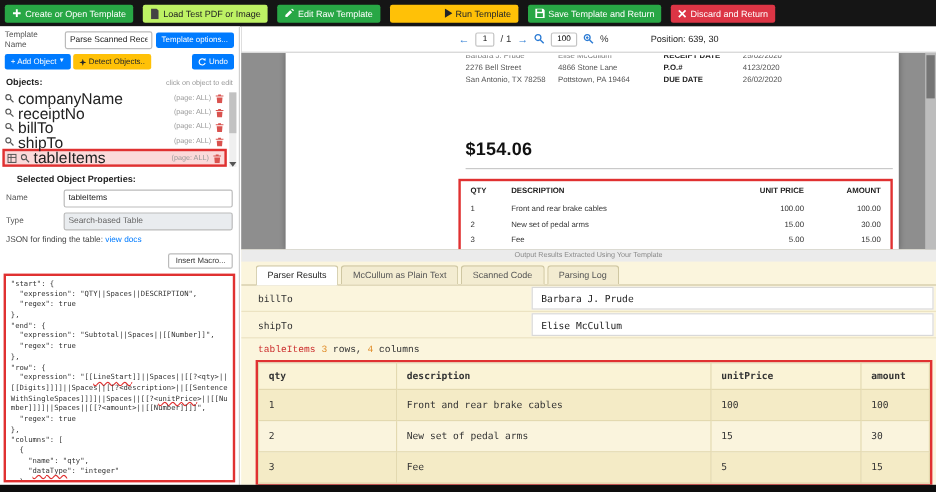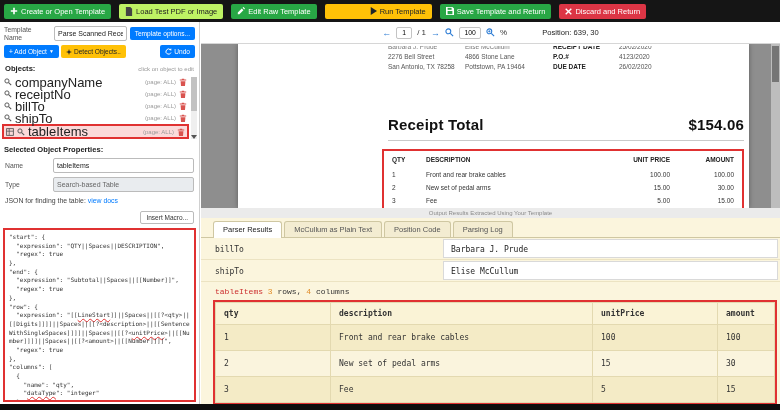--- a/index.html
+++ b/index.html
@@ -41,21 +41,21 @@
   .obj .oname { font-size:13px; color:#222; }
   .obj .opage { margin-left:auto; font-size:6px; color:#9a9a9a; }
   .obj.selected { background:#fbdada; border:2px solid #e03131; height:15px; }
   .obj-ico { color:#555; display:inline-flex; }
   .trash { display:inline-flex; cursor:pointer; }
   .list-scroll { position:absolute; top:2px; bottom:2px; right:2px; width:6px; background:#efefef; }
   .list-thumb { position:absolute; top:0; left:0; right:0; height:55%; background:#c2c2c2; }
   .list-arrow { position:absolute; bottom:0; left:0; width:0; height:0;
                 border-left:3px solid transparent; border-right:3px solid transparent;
                 border-top:4px solid #555; }
-  .props-head { font-size:7.6px; font-weight:bold; color:#222; padding:4px 4px 2px; }
+  .props-head { font-size:7.6px; font-weight:bold; color:#222; padding:4px 14px 2px; }
   .prop-row { display:flex; align-items:center; gap:4px; padding:2px 5px; }
   .prop-row .lab { width:44px; flex:0 0 auto; }
   .inp-gray { background:#e9ecef; color:#666; }
   .row-jsonlab { padding:3px 5px 1px; font-size:6.9px; color:#444; }
   .link { color:#007bff; cursor:pointer; }
   .row-macro { text-align:right; padding:1px 5px 2px; }
   .wbtn { background:#fff; border:1px solid #bbb; border-radius:2px; font-size:6.5px;
           padding:2px 5px; color:#333; cursor:pointer; font-family:inherit; }
   .codebox { flex:1; margin:2px 3px 2px; border:2px solid #e03131; background:#fff; overflow:hidden; }
   .code { font-family:"DejaVu Sans Mono", monospace; font-size:6px; line-height:1.45; color:#333;
@@ -366,21 +366,20 @@
         <span class="dval">4123/2020</span>
       </div>
       <div class="dgrid">
         <span>San Antonio, TX 78258</span>
         <span>Pottstown, PA 19464</span>
         <span class="dlab">DUE DATE</span>
         <span class="dval">26/02/2020</span>
       </div>
 
       <div class="total-row">
-        <span class="total-lab">Receipt Total</span>
         <span class="total-val">$154.06</span>
       </div>
 
       <div class="doc-table">
         <div class="dt-grid dt-head">
           <span>QTY</span>
           <span>DESCRIPTION</span>
           <span class="num">UNIT PRICE</span>
           <span class="num">AMOUNT</span>
         </div>
@@ -409,21 +408,21 @@
       <div class="vsb-thumb"></div>
     </div>
   </div>
 
   <div class="results">
     <div class="res-strip">Output Results Extracted Using Your Template</div>
 
     <div class="tabs">
       <span class="tab active">Parser Results</span>
       <span class="tab">McCullum as Plain Text</span>
-      <span class="tab">Position Code</span>
+      <span class="tab">Scanned Code</span>
       <span class="tab">Parsing Log</span>
     </div>
 
     <div class="field-row">
       <span class="field-key">billTo</span>
       <span class="field-val">Barbara J. Prude</span>
     </div>
     <div class="field-row">
       <span class="field-key">shipTo</span>
       <span class="field-val">Elise McCullum</span>

